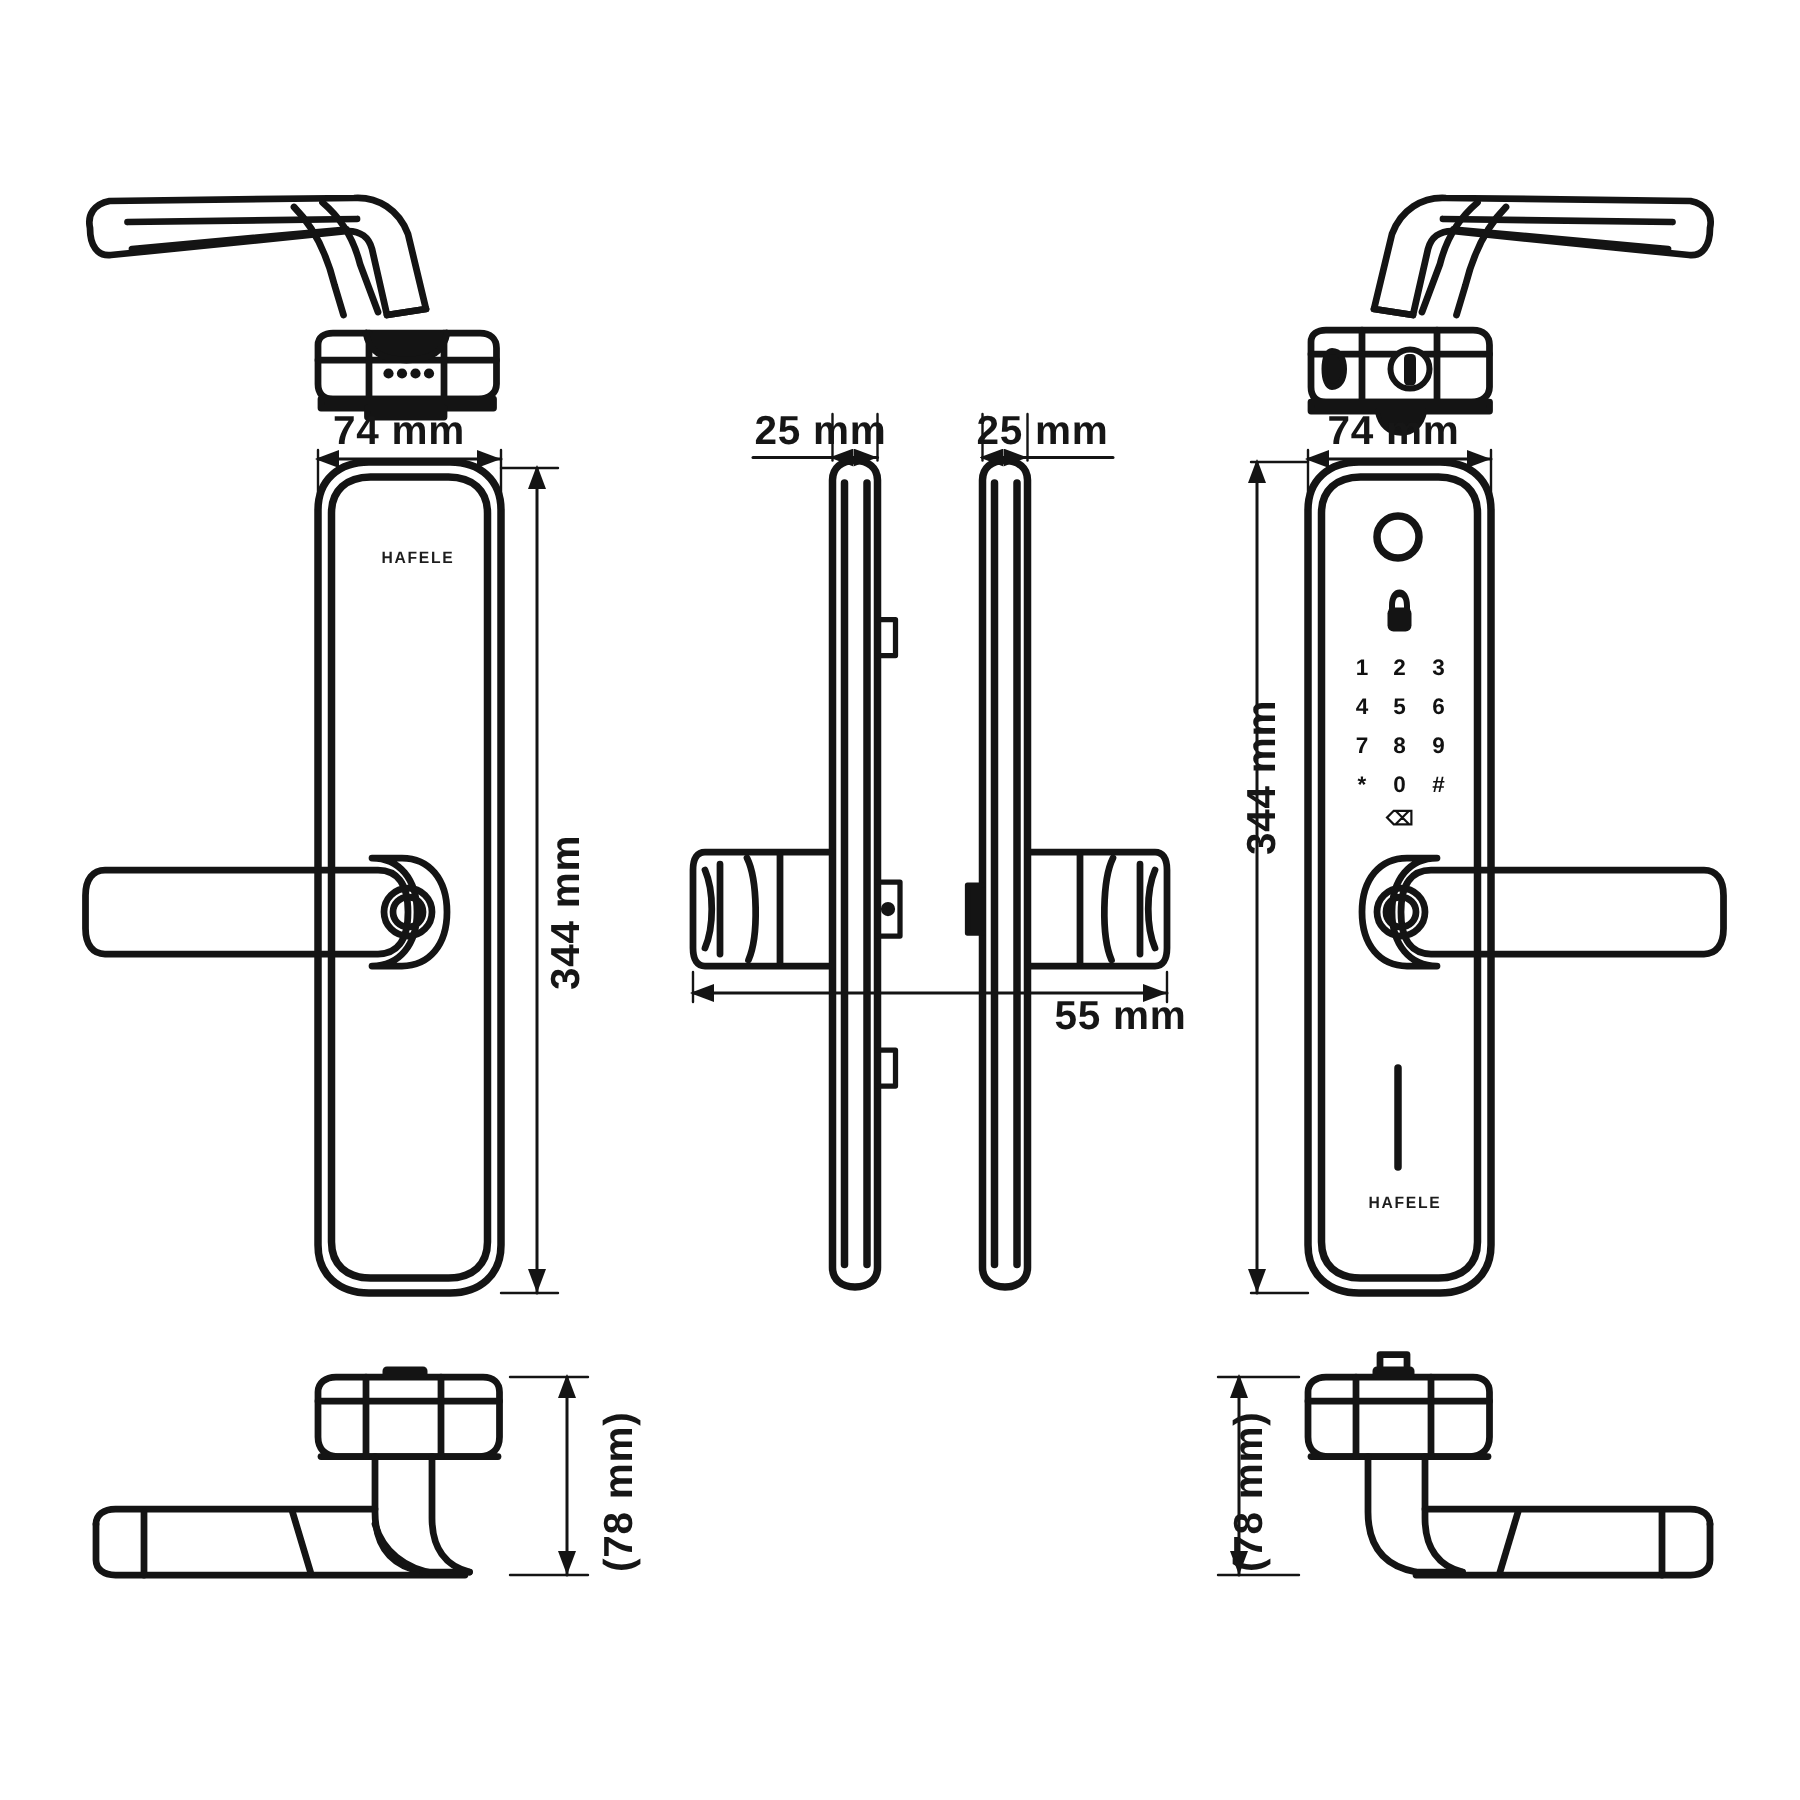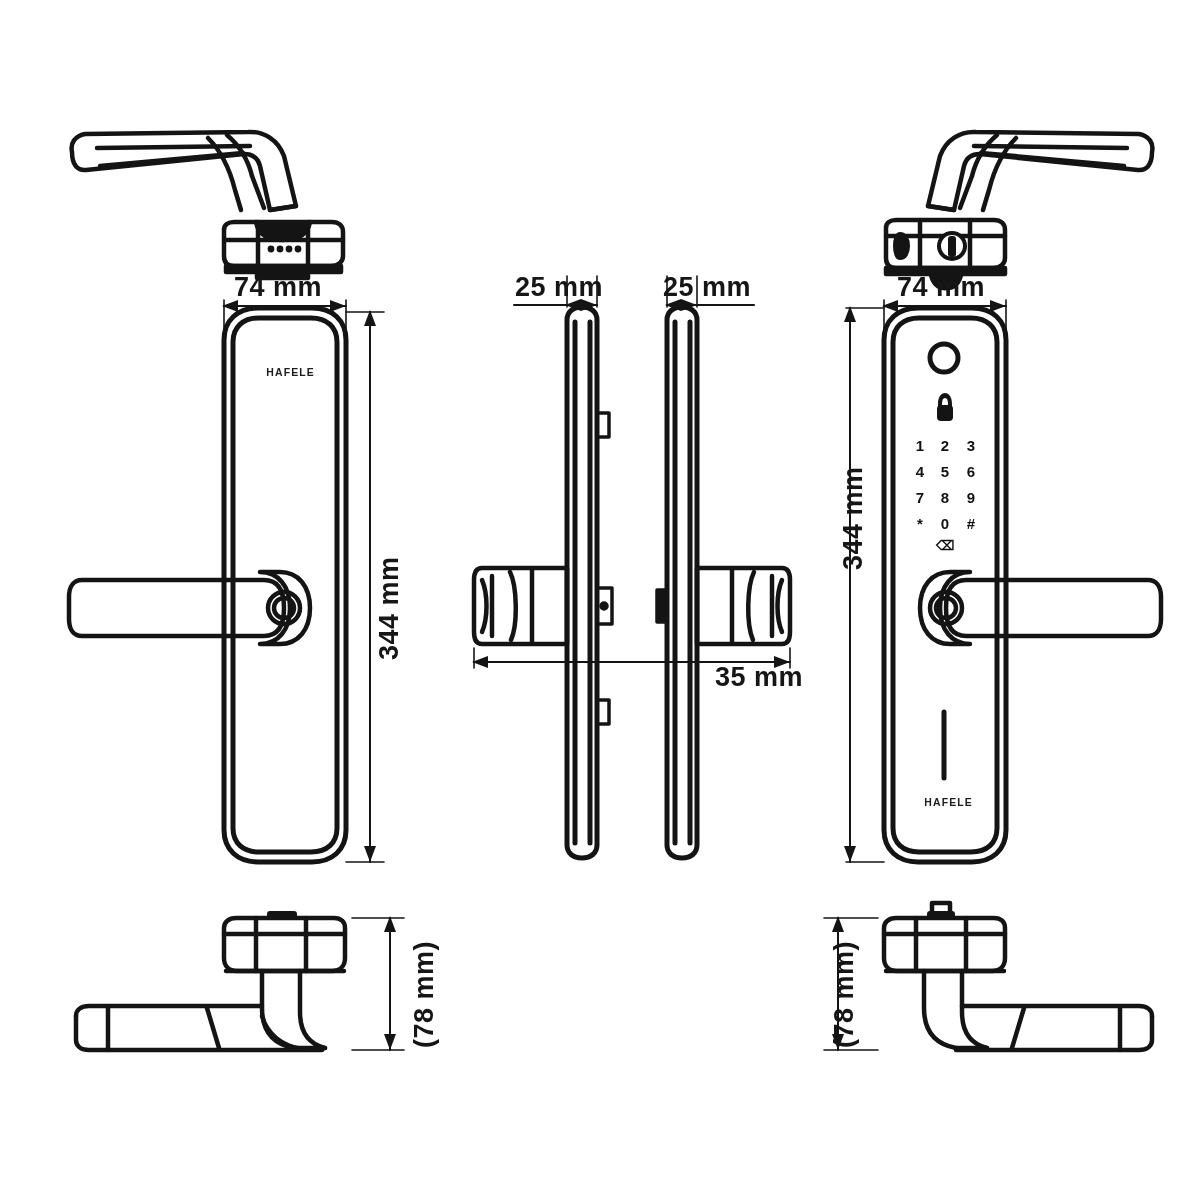--- a/index.html
+++ b/index.html
@@ -1,18 +1,18 @@
 <!DOCTYPE html>
 <html><head>
 <meta charset="utf-8">
 <style>
   html,body{margin:0;padding:0;background:#ffffff;}
   body{width:1200px;height:1200px;position:relative;overflow:hidden;
        font-family:"Liberation Sans",sans-serif;color:#1a1a1a;}
-  .stage{position:absolute;inset:0;margin-left:12px;}
+  .stage{position:absolute;inset:0;}
   svg.sheet{position:absolute;left:0;top:0;width:1200px;height:1200px;}
   .dimlabel{position:absolute;font-weight:700;color:#161616;white-space:nowrap;
             letter-spacing:.5px;font-family:"Liberation Sans",sans-serif;}
   .dim-h{font-size:27px;}
   .dim-v{font-size:27px;transform-origin:0 0;}
   .logo{position:absolute;font-weight:700;font-size:11px;letter-spacing:1.2px;
         color:#1d1d1d;font-family:"Liberation Sans",sans-serif;
         transform:scaleX(.95);white-space:nowrap;}
   .keynum{position:absolute;font-size:15px;font-weight:700;color:#111;
           text-align:center;width:18px;font-family:"Liberation Sans",sans-serif;}
@@ -290,21 +290,21 @@
 </svg>
 
 <div class="dimlabel dim-h" style="left:222px;top:272px;">74 mm</div>
 
 <div class="dimlabel dim-v" style="left:362px;top:660px;transform:rotate(-90deg);">344 mm</div>
 
 <div class="dimlabel dim-h" style="left:503px;top:272px;">25 mm</div>
 
 <div class="dimlabel dim-h" style="left:651px;top:272px;">25 mm</div>
 
-<div class="dimlabel dim-h" style="left:703px;top:662px;">35 mm</div>
+<div class="dimlabel dim-h" style="left:703px;top:662px;">55 mm</div>
 
 <div class="dimlabel dim-h" style="left:885px;top:272px;">74 mm</div>
 
 <div class="dimlabel dim-v" style="left:826px;top:570px;transform:rotate(-90deg);">344 mm</div>
 
 <div class="dimlabel dim-v" style="left:397px;top:1048px;transform:rotate(-90deg);">(78 mm)</div>
 
 <div class="dimlabel dim-v" style="left:817px;top:1048px;transform:rotate(-90deg);">(78 mm)</div>
 
 <div class="logo" style="left:253px;top:366px;">HAFELE</div>

